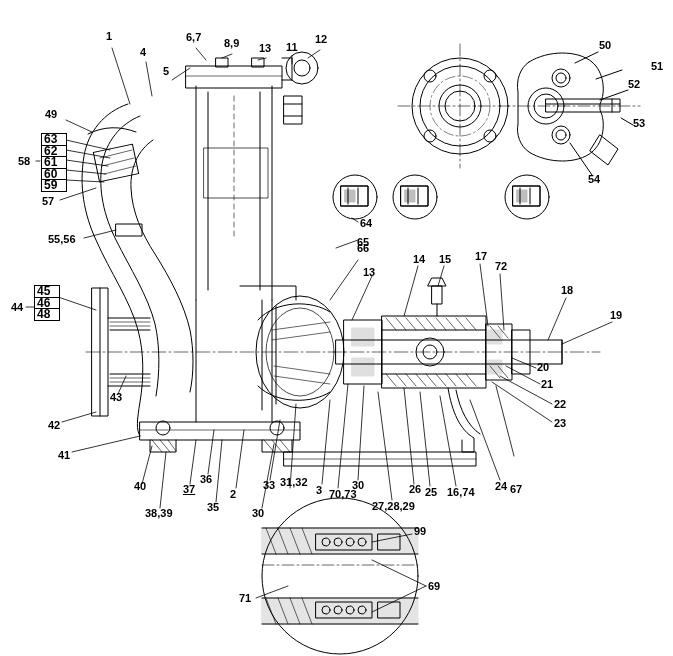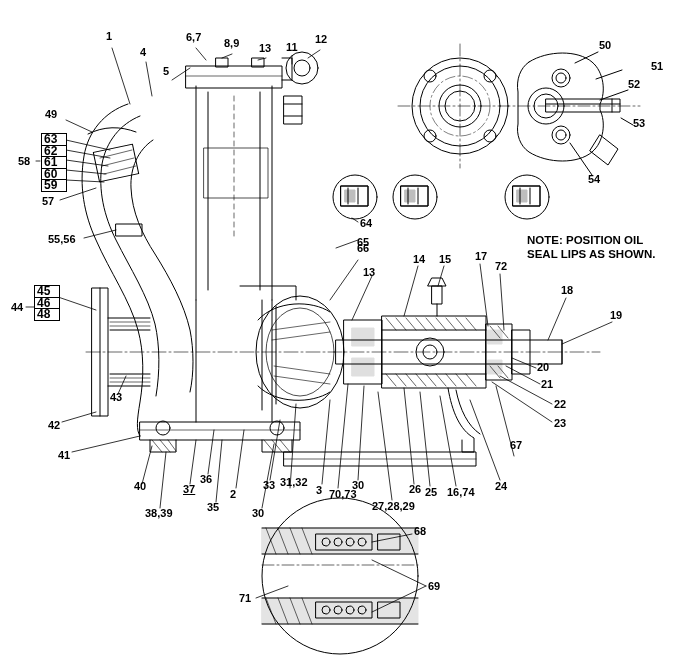--- a/index.html
+++ b/index.html
@@ -399,21 +399,21 @@
   <div class="lbl" style="left:413px; top:254px;">14</div>
   <div class="lbl" style="left:439px; top:254px;">15</div>
   <div class="lbl" style="left:475px; top:251px;">17</div>
   <div class="lbl" style="left:495px; top:261px;">72</div>
   <div class="lbl" style="left:561px; top:285px;">18</div>
   <div class="lbl" style="left:610px; top:310px;">19</div>
   <div class="lbl" style="left:537px; top:362px;">20</div>
   <div class="lbl" style="left:541px; top:379px;">21</div>
   <div class="lbl" style="left:554px; top:399px;">22</div>
   <div class="lbl" style="left:554px; top:418px;">23</div>
-  <div class="lbl" style="left:510px; top:440px;">67</div>
+  <div class="lbl" style="left:510px; top:484px;">67</div>
   <div class="lbl" style="left:495px; top:481px;">24</div>
   <div class="lbl" style="left:447px; top:487px;">16,74</div>
   <div class="lbl" style="left:425px; top:487px;">25</div>
   <div class="lbl" style="left:409px; top:484px;">26</div>
   <div class="lbl" style="left:372px; top:501px;">27,28,29</div>
   <div class="lbl" style="left:352px; top:480px;">30</div>
   <div class="lbl" style="left:329px; top:489px;">70,73</div>
   <div class="lbl" style="left:316px; top:485px;">3</div>
   <div class="lbl" style="left:280px; top:477px;">31,32</div>
   <div class="lbl" style="left:263px; top:480px;">33</div>
@@ -421,34 +421,32 @@
   <div class="lbl" style="left:230px; top:489px;">2</div>
   <div class="lbl" style="left:207px; top:502px;">35</div>
   <div class="lbl" style="left:200px; top:474px;">36</div>
   <div class="lbl" style="left:183px; top:484px;text-decoration:underline;">37</div>
   <div class="lbl" style="left:145px; top:508px;">38,39</div>
   <div class="lbl" style="left:134px; top:481px;">40</div>
   <div class="lbl" style="left:58px; top:450px;">41</div>
   <div class="lbl" style="left:48px; top:420px;">42</div>
   <div class="lbl" style="left:110px; top:392px;text-align:center;">43</div>
   <div class="lbl" style="left:11px; top:302px;">44</div>
-  <div class="lbl" style="left:414px; top:526px;">68</div>
+  <div class="lbl" style="left:414px; top:526px;">99</div>
   <div class="lbl" style="left:428px; top:581px;">69</div>
   <div class="lbl" style="left:239px; top:593px;">71</div>
 
   <div class="boxlist" style="left:41px; top:133px; width:24px;">
     <div class="row">63</div>
     <div class="row">62</div>
     <div class="row">61</div>
     <div class="row">60</div>
     <div class="row">59</div>
   </div>
 
   <div class="boxlist" style="left:34px; top:285px; width:24px;">
     <div class="row">45</div>
     <div class="row">46</div>
     <div class="row">48</div>
   </div>
 
-  <div class="note" style="left:527px; top:233px;">NOTE: POSITION OIL
-SEAL LIPS AS SHOWN.</div>
 
 </div>
 
 </body></html>

